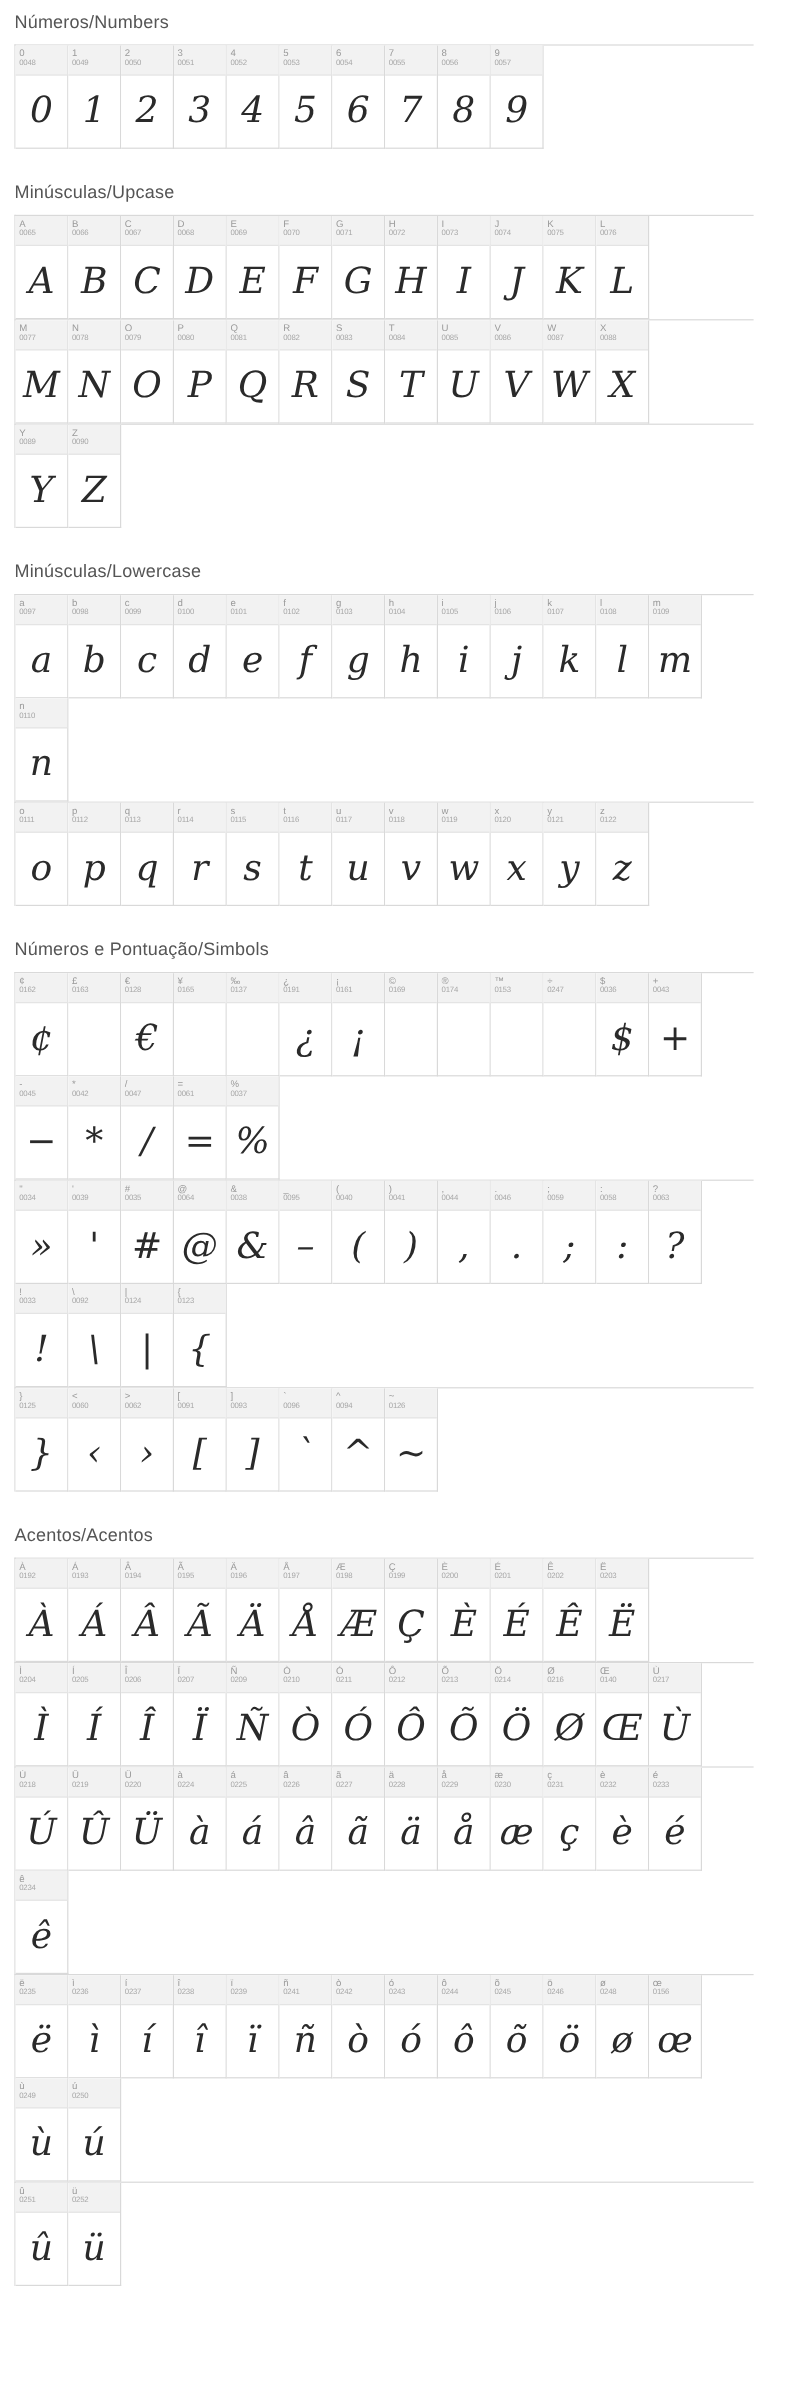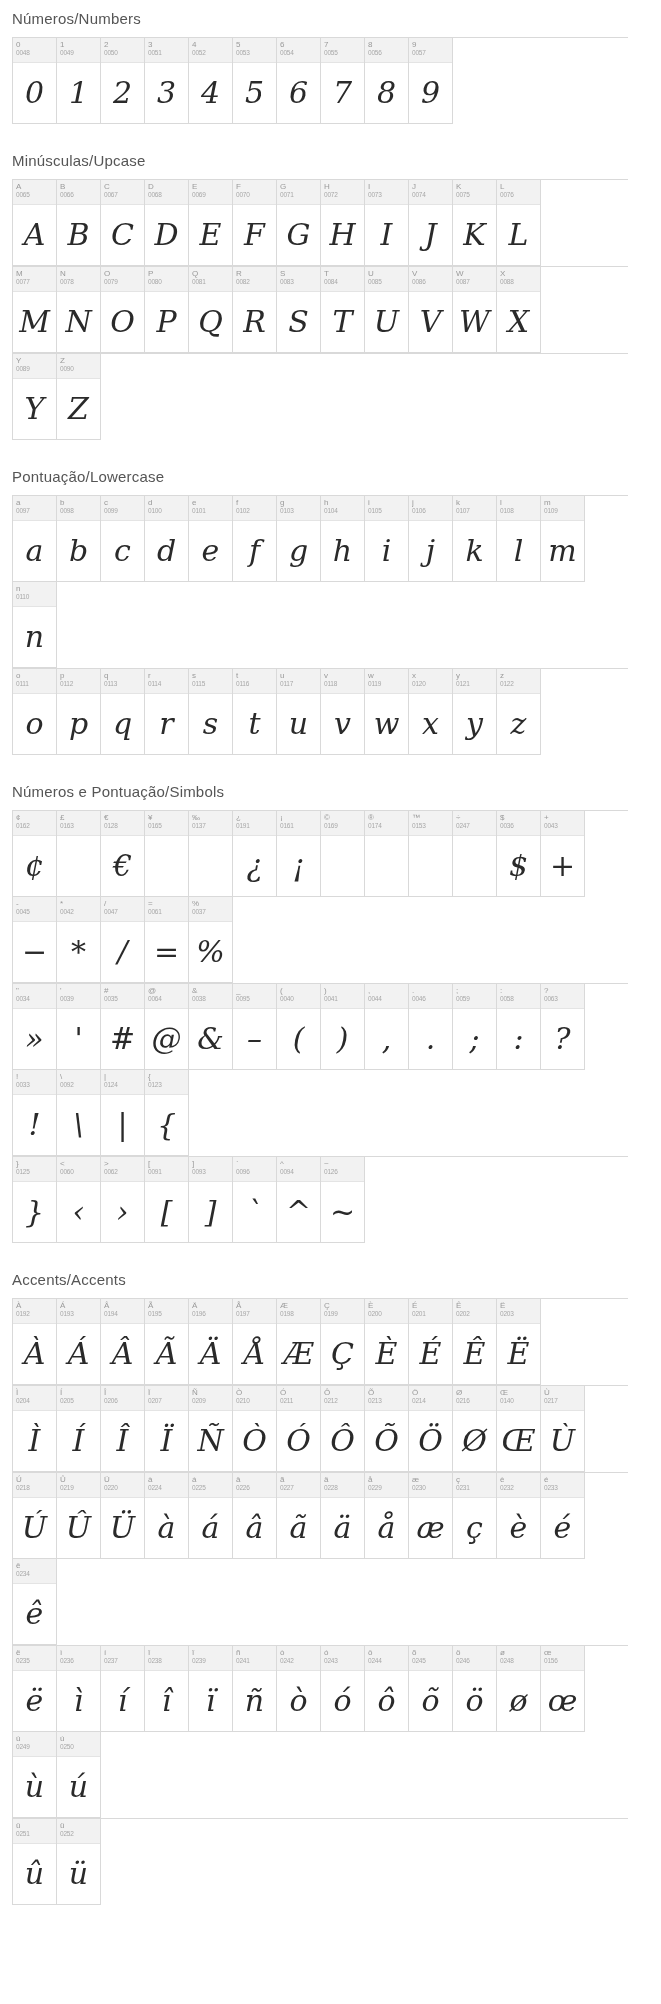--- a/index.html
+++ b/index.html
@@ -350,21 +350,21 @@
             <div class="glyph-head">
               <div class="glyph-char-label">Z</div>
               <div class="glyph-code">0090</div>
             </div>
             <div class="glyph-body">Z</div>
           </div>
         </div>
         <div class="spacer"></div>
       </div>
       <div class="section">
-        <div class="section-title">Pontuação/Lowercase</div>
+        <div class="section-title">Minúsculas/Lowercase</div>
         <div class="glyph-grid">
           <div class="glyph-cell">
             <div class="glyph-head">
               <div class="glyph-char-label">a</div>
               <div class="glyph-code">0097</div>
             </div>
             <div class="glyph-body">a</div>
           </div>
           <div class="glyph-cell">
             <div class="glyph-head">
@@ -851,21 +851,21 @@
             <div class="glyph-head">
               <div class="glyph-char-label">~</div>
               <div class="glyph-code">0126</div>
             </div>
             <div class="glyph-body">~</div>
           </div>
         </div>
         <div class="spacer"></div>
       </div>
       <div class="section">
-        <div class="section-title">Accents/Accents</div>
+        <div class="section-title">Acentos/Acentos</div>
         <div class="glyph-grid">
           <div class="glyph-cell">
             <div class="glyph-head">
               <div class="glyph-char-label">À</div>
               <div class="glyph-code">0192</div>
             </div>
             <div class="glyph-body">À</div>
           </div>
           <div class="glyph-cell">
             <div class="glyph-head">

